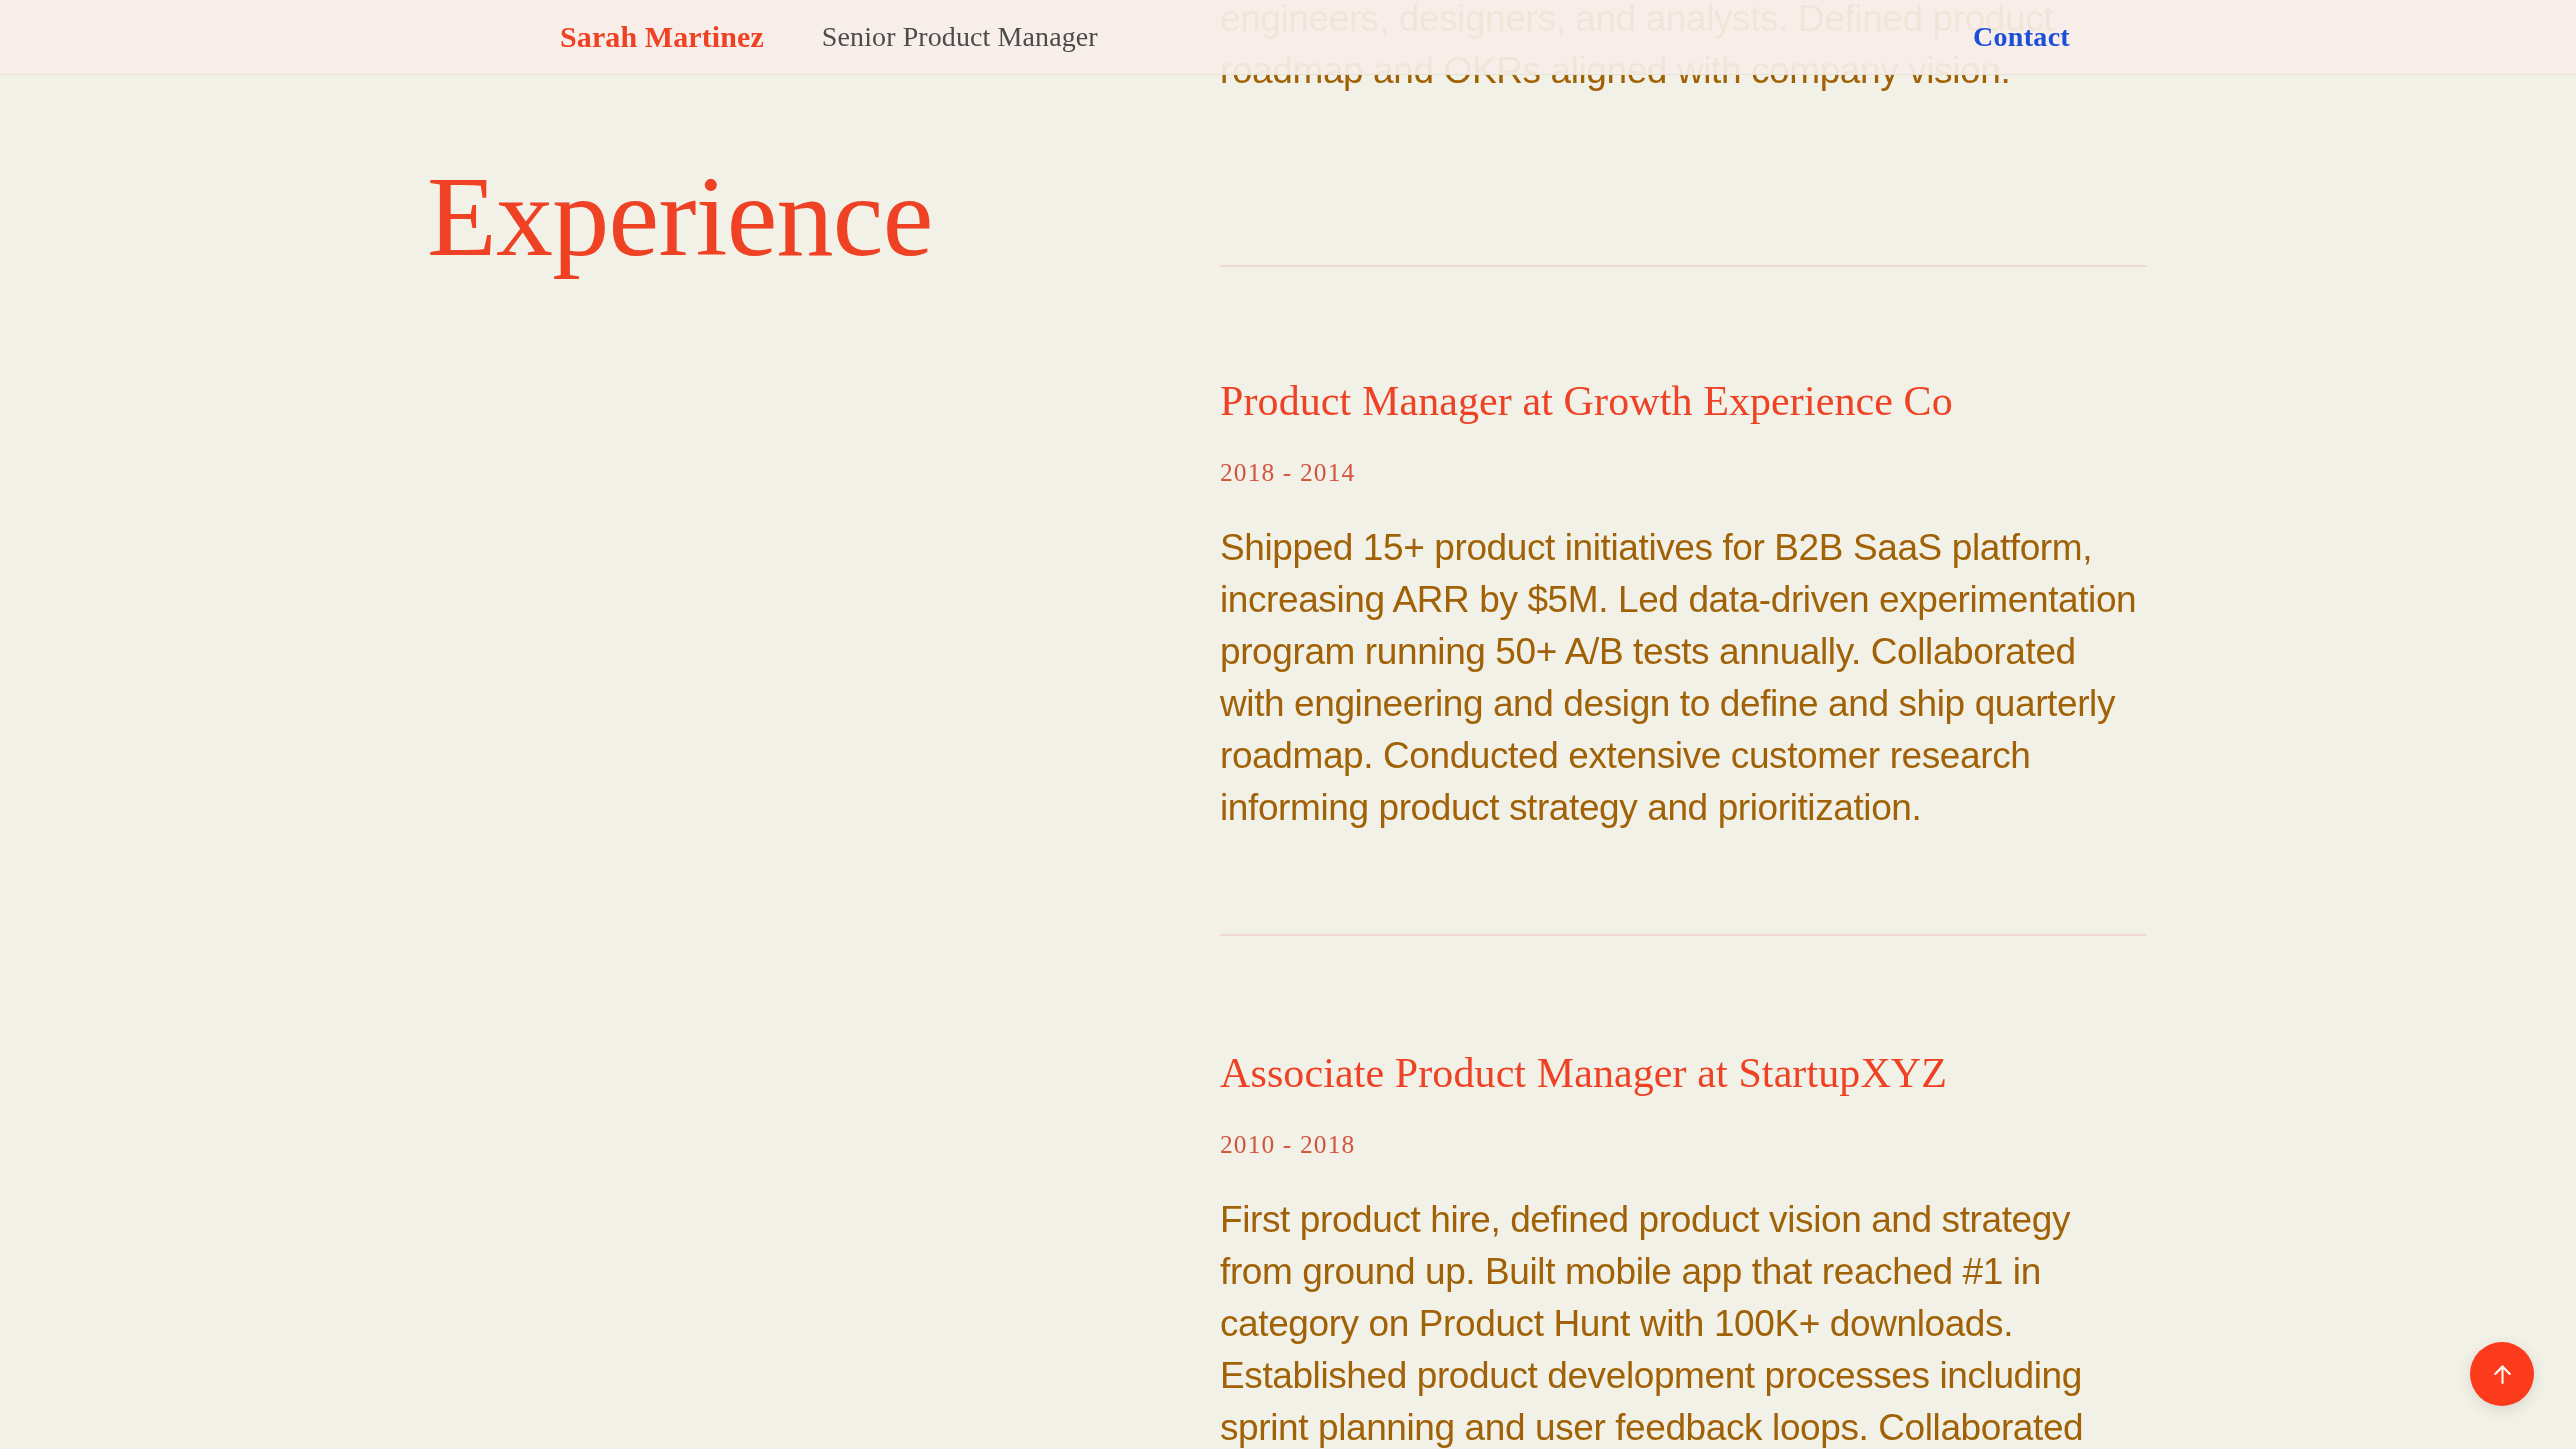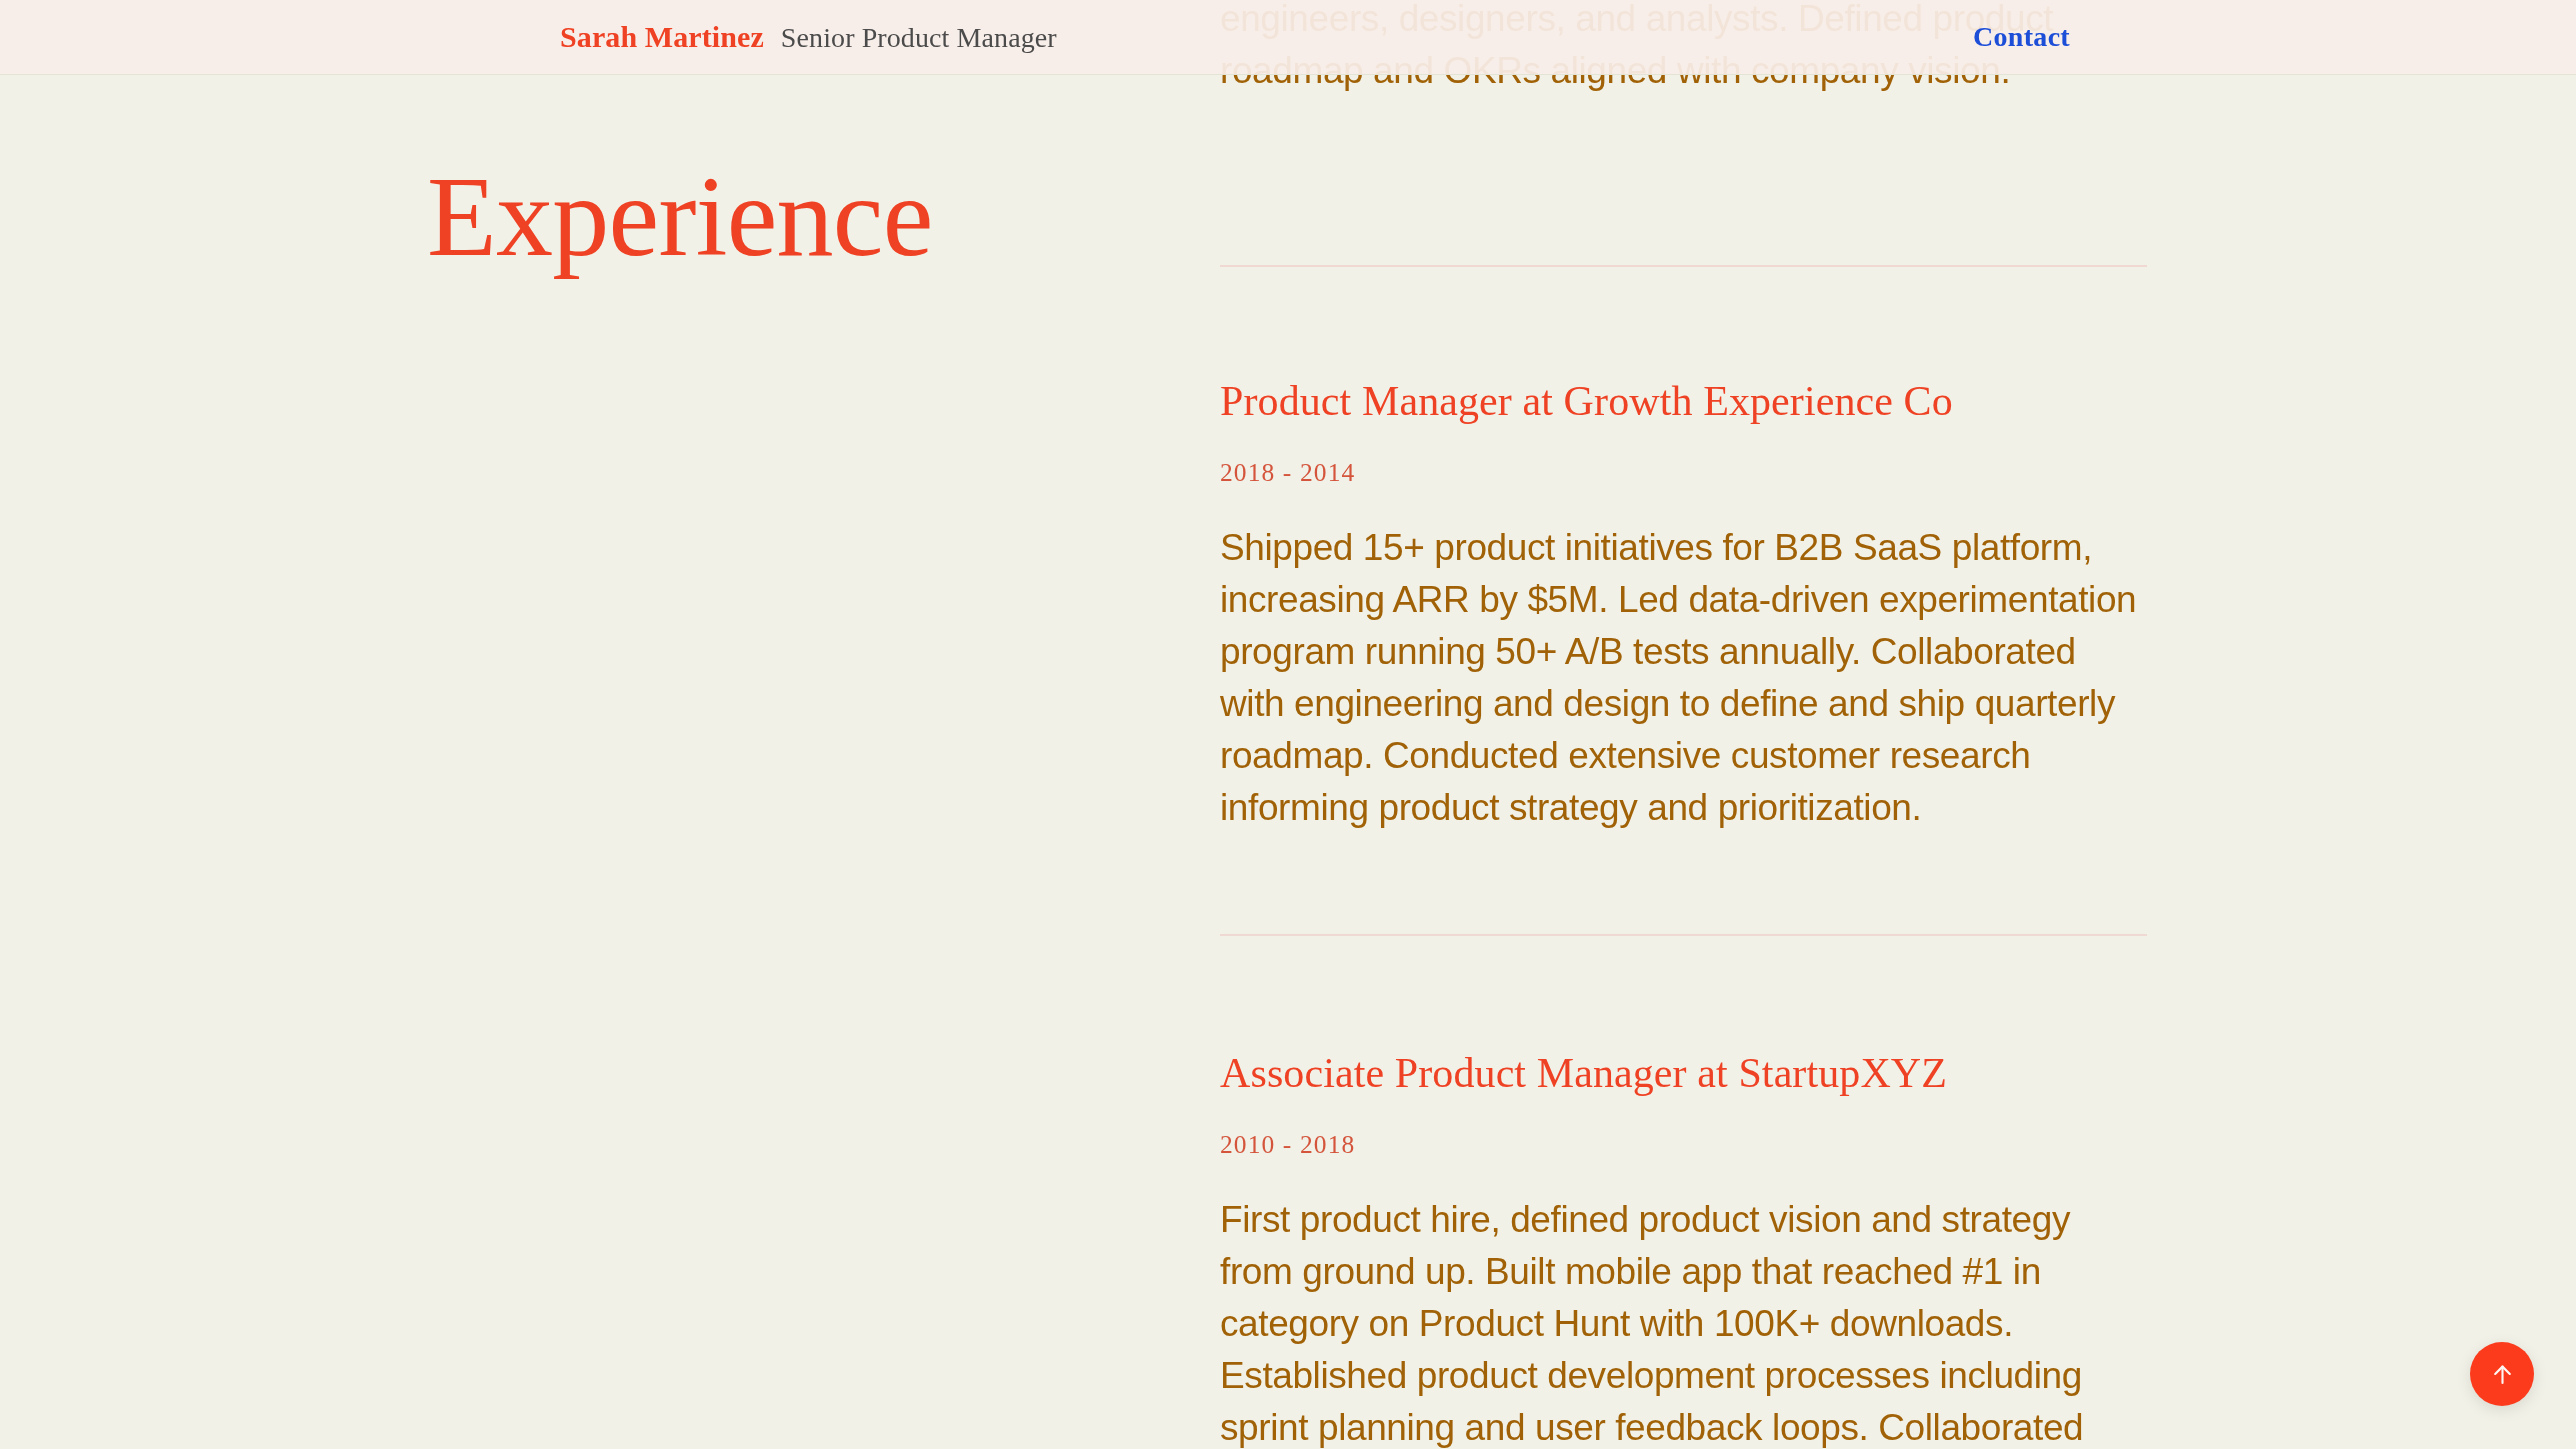--- a/index.html
+++ b/index.html
@@ -28,39 +28,40 @@
     border-bottom: 1.3px solid #e3e3d6;
     z-index: 50;
     display: flex;
     align-items: center;
   }
 
   .brand-group {
     position: absolute;
     left: 560px;
     display: flex;
-    align-items: flex-end;
-    gap: 17px;
+    align-items: center;
+    gap: 34px;
     white-space: nowrap;
   }
 
   .brand-name {
     font-family: "Liberation Serif", serif;
     font-weight: 700;
     font-size: 30px;
     color: #ef4123;
     letter-spacing: 0.1px;
   }
 
   .brand-role {
     font-family: "Liberation Serif", serif;
     font-weight: 400;
     font-size: 28px;
     color: #4b4b4b;
     letter-spacing: 0.1px;
+    margin-left: 24px;
   }
 
   .nav-contact {
     position: absolute;
     right: 506px;
     font-family: "Liberation Serif", serif;
     font-weight: 700;
     font-size: 28px;
     color: #1d4ed8;
     letter-spacing: 0.3px;

